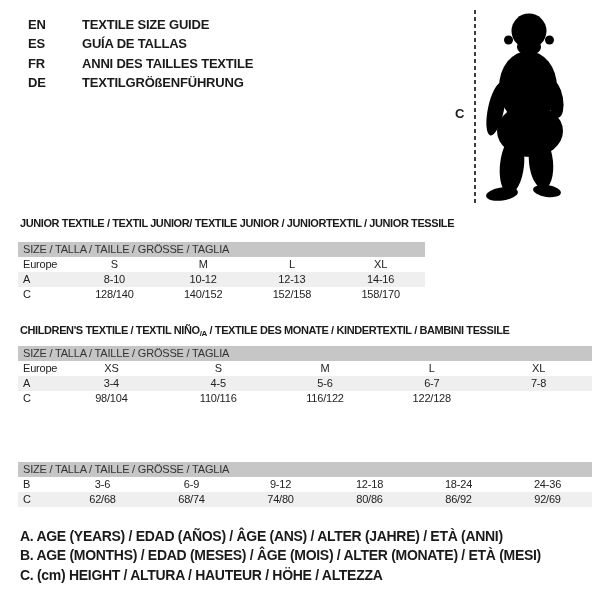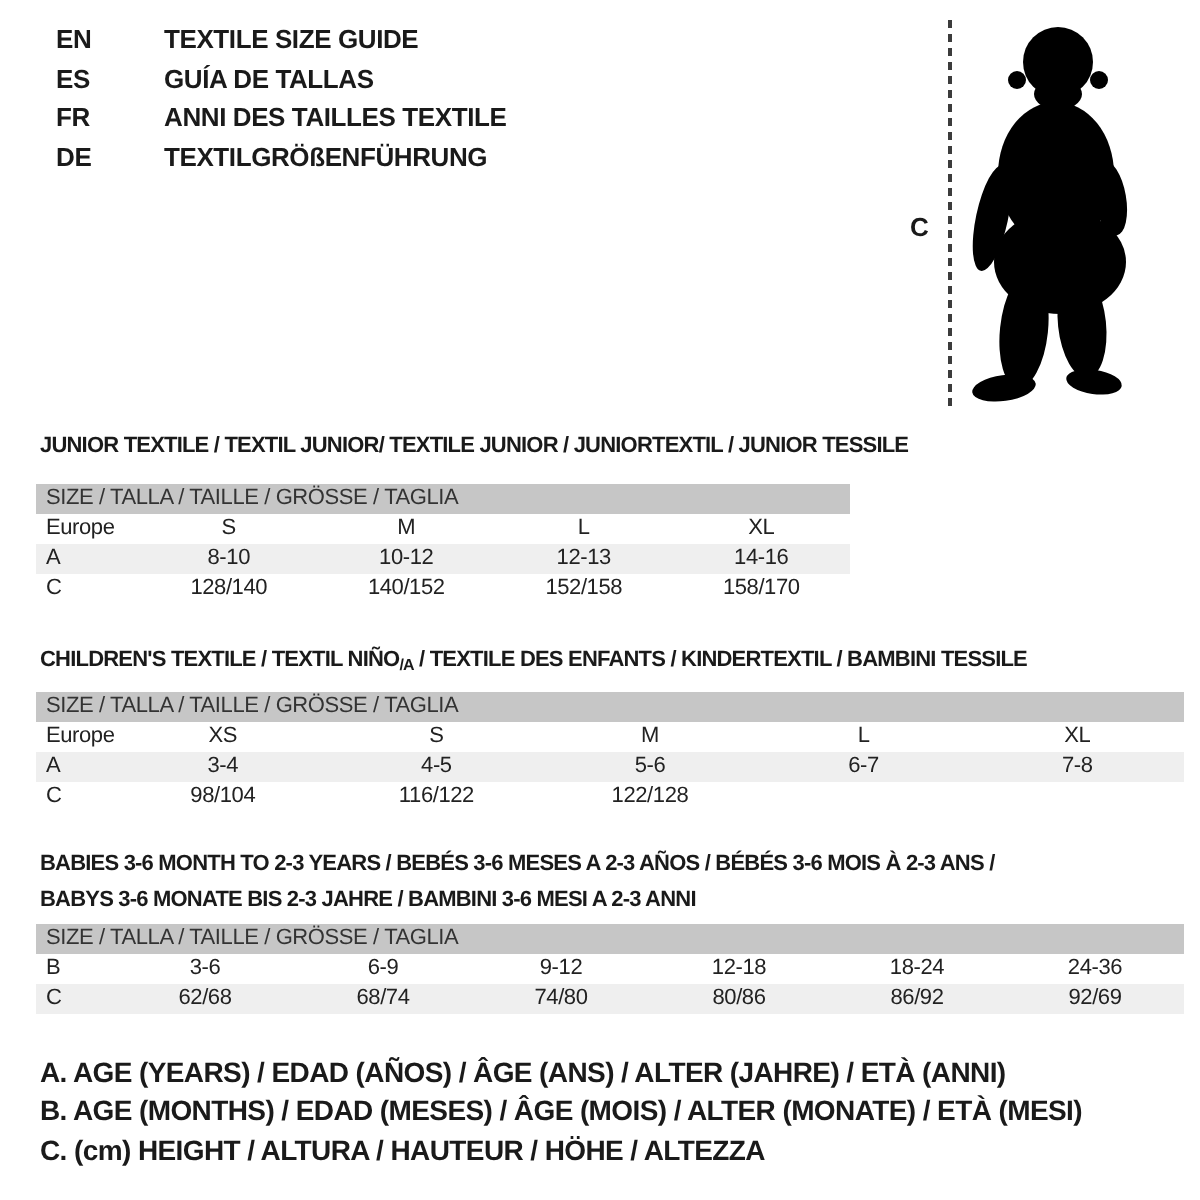--- a/index.html
+++ b/index.html
@@ -5,21 +5,21 @@
   html,body { margin:0; padding:0; background:#fff; }
   .page {
     position:relative; width:600px; height:600px; overflow:hidden;
     background:var(--background,#ffffff);
     color:var(--text,#1a1a1a);
     font-family:"Liberation Sans", sans-serif;
   }
 
   
   .lang-list { position:absolute; left:28px; top:12px; }
-  .lang-row { display:flex; height:19.6px; align-items:flex-start;
+  .lang-row { display:flex; height:19.6px; align-items:flex-end;
               font-size:13px; font-weight:bold; letter-spacing:-0.2px; white-space:nowrap; }
   .lang-code { width:54px; }
 
   
   .measure-line { position:absolute; left:474px; top:10px; width:2px; height:196px;
                   background:repeating-linear-gradient(to bottom,#3c3c3c 0 4px,transparent 4px 7px); }
   .height-label { position:absolute; left:455px; top:106px; font-size:13px; font-weight:bold; }
   .toddler { position:absolute; left:486px; top:7px; }
 
   
@@ -116,21 +116,21 @@
       <div class="row">
         <span class="label-cell">C</span>
         <span class="cell">128/140</span>
         <span class="cell">140/152</span>
         <span class="cell">152/158</span>
         <span class="cell">158/170</span>
       </div>
     </div>
 
   <div class="table-title title-children">
-      <div><span>CHILDREN'S TEXTILE / TEXTIL NIÑO</span><span class="sub-seg">/A</span><span> / TEXTILE DES ENFANTS / KINDERTEXTIL / BAMBINI TESSILE</span></div>
+      <div><span>CHILDREN'S TEXTILE / TEXTIL NIÑO</span><span class="sub-seg">/A</span><span> / TEXTILE DES MONATE / KINDERTEXTIL / BAMBINI TESSILE</span></div>
     </div>
   <div class="size-table table-children">
       <div class="bar">SIZE / TALLA / TAILLE / GRÖSSE / TAGLIA</div>
       <div class="row">
         <span class="label-cell">Europe</span>
         <span class="cell">XS</span>
         <span class="cell">S</span>
         <span class="cell">M</span>
         <span class="cell">L</span>
         <span class="cell">XL</span>
@@ -139,29 +139,26 @@
         <span class="label-cell">A</span>
         <span class="cell">3-4</span>
         <span class="cell">4-5</span>
         <span class="cell">5-6</span>
         <span class="cell">6-7</span>
         <span class="cell">7-8</span>
       </div>
       <div class="row">
         <span class="label-cell">C</span>
         <span class="cell">98/104</span>
+        <span class="cell">110/116</span>
         <span class="cell">116/122</span>
         <span class="cell">122/128</span>
       </div>
     </div>
 
-  <div class="table-title title-babies">
-      <div><span>BABIES 3-6 MONTH TO 2-3 YEARS / BEBÉS 3-6 MESES A 2-3 AÑOS / BÉBÉS 3-6 MOIS À 2-3 ANS /</span></div>
-      <div><span>BABYS 3-6 MONATE BIS 2-3 JAHRE / BAMBINI 3-6 MESI A 2-3 ANNI</span></div>
-    </div>
   <div class="size-table table-babies">
       <div class="bar">SIZE / TALLA / TAILLE / GRÖSSE / TAGLIA</div>
       <div class="row">
         <span class="label-cell">B</span>
         <span class="cell">3-6</span>
         <span class="cell">6-9</span>
         <span class="cell">9-12</span>
         <span class="cell">12-18</span>
         <span class="cell">18-24</span>
         <span class="cell">24-36</span>

